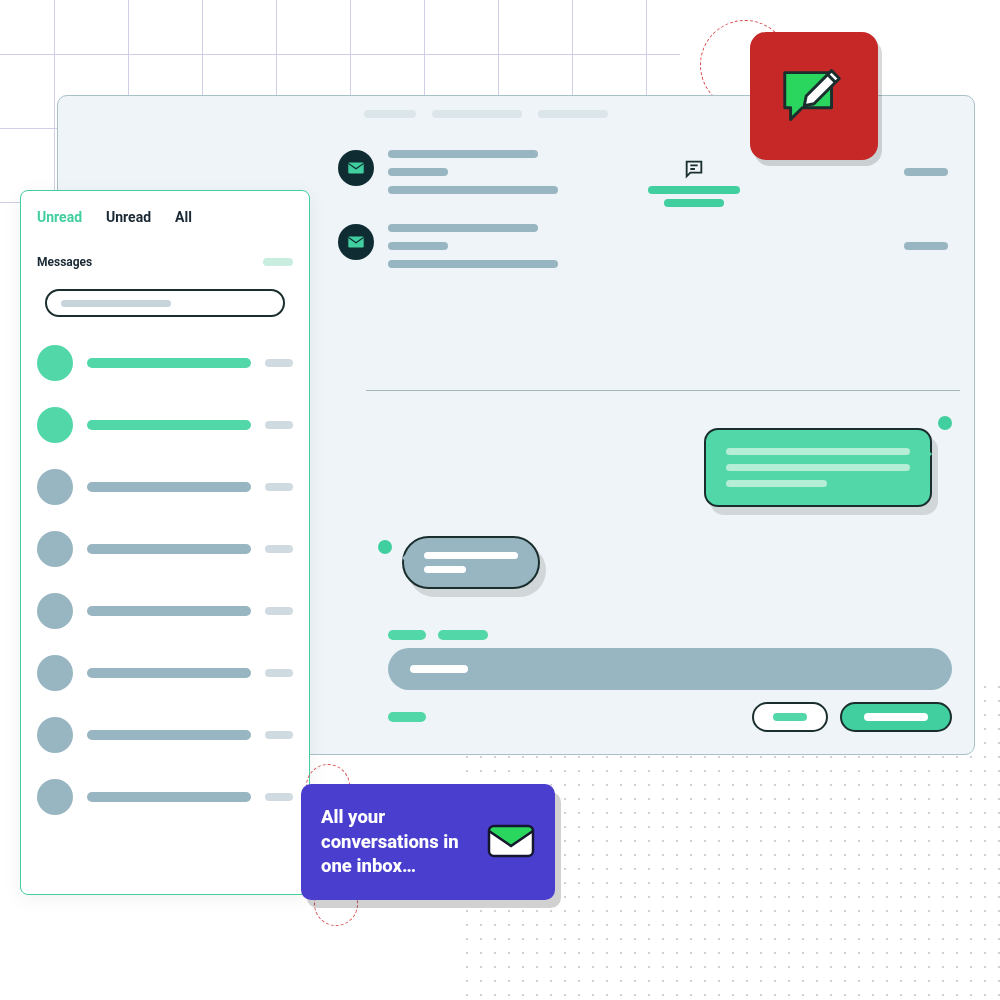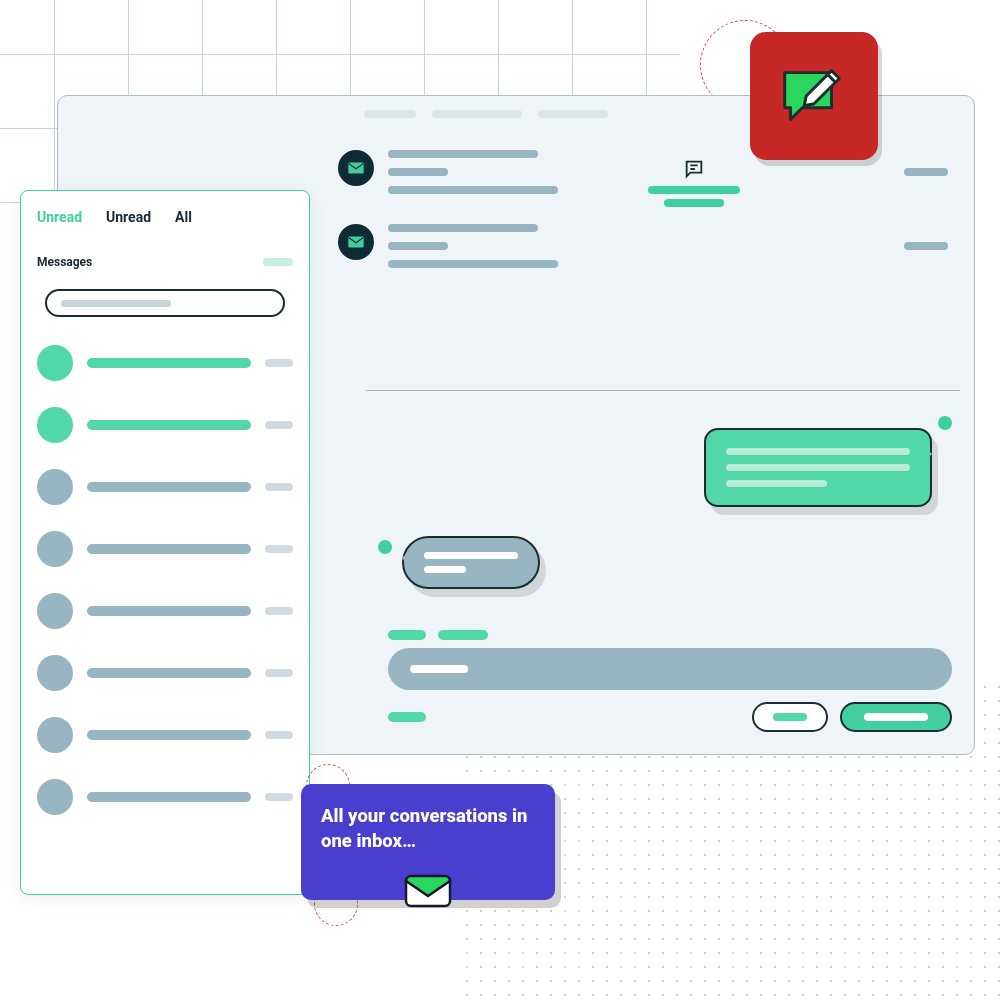--- a/index.html
+++ b/index.html
@@ -321,27 +321,26 @@
 
   
   .purple-card {
     position: absolute;
     left: 301px;
     top: 784px;
     width: 254px;
     height: 116px;
     background: #4a3ecf;
     border-radius: 10px;
-    padding: 20px 20px;
+    padding: 0 20px;
     display: flex;
     align-items: center;
     gap: 16px;
     color: #fff;
     box-shadow: 6px 8px 0 rgba(0,0,0,0.18);
-    flex-direction: column;
   }
   .purple-card .txt {
     font-weight: 800;
     font-size: 18.5px;
     line-height: 1.35;
   }
   .purple-card .env {
     flex-shrink: 0;
   }
 

